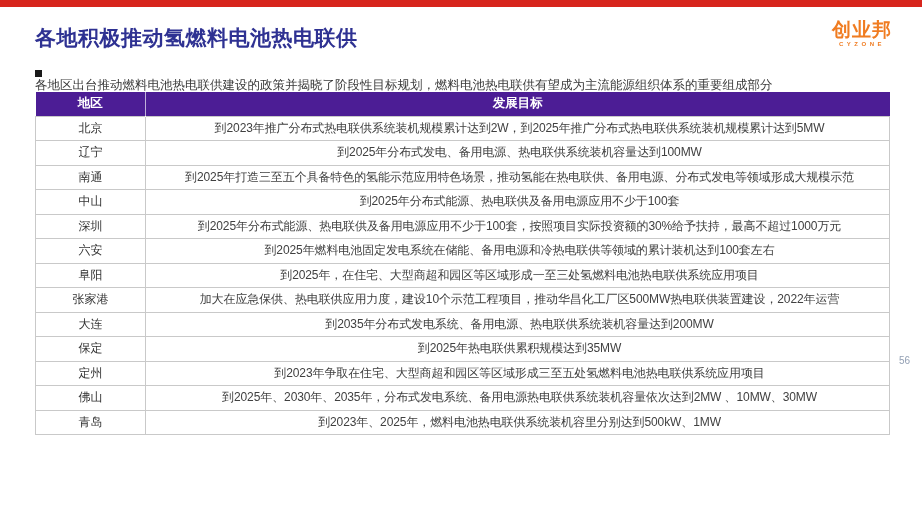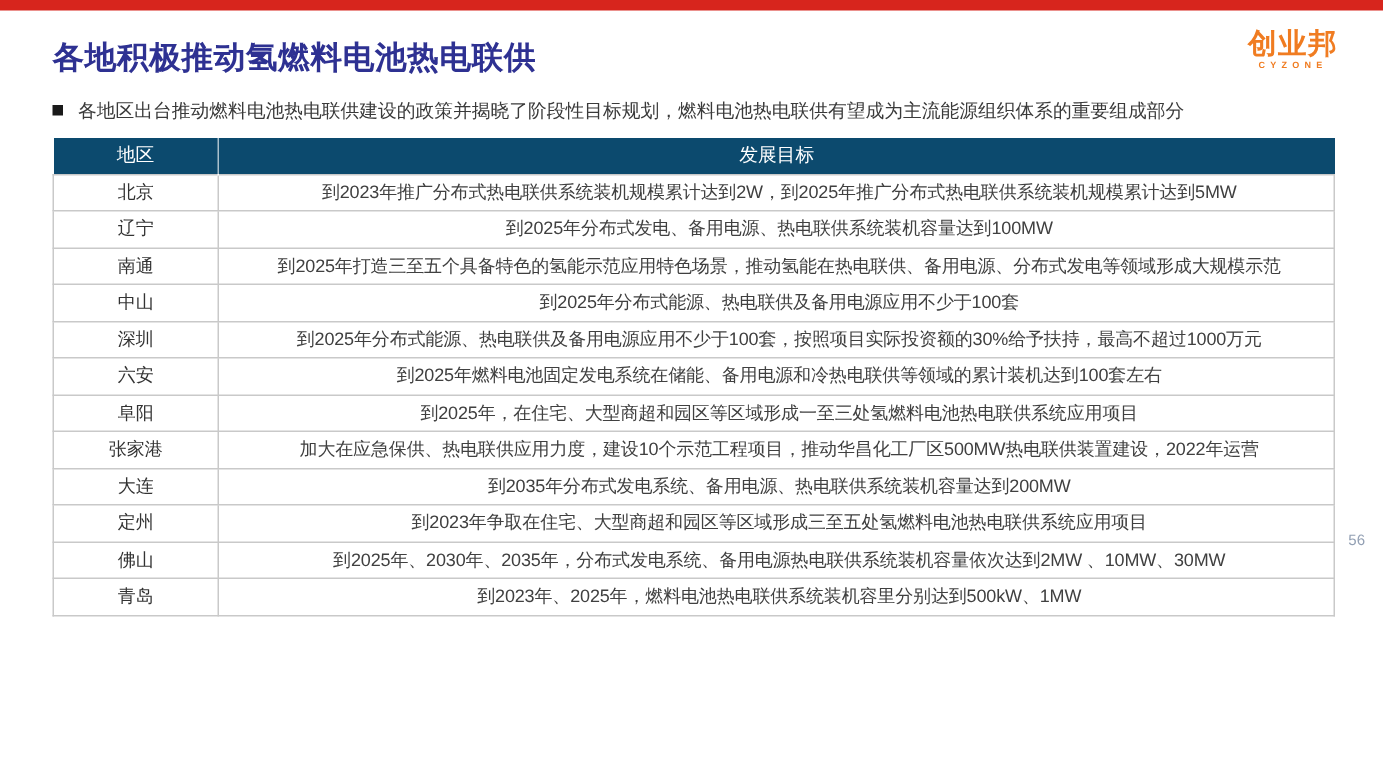--- a/index.html
+++ b/index.html
@@ -11,28 +11,28 @@
   .slide { width: 922px; height: 374px; position: relative; background: #fff; }
   .top-bar { position: absolute; top: 0; left: 0; width: 100%; height: 7px; background: #d7251d; }
 
   .header { position: absolute; top: 24px; left: 35px; right: 30px; display: flex; justify-content: space-between; align-items: flex-start; }
   .title { font-size: 21px; font-weight: bold; color: #2e3192; letter-spacing: 0.5px; }
 
   .logo { text-align: center; line-height: 1; margin-top: -4px; }
   .logo-text { font-size: 19px; font-weight: bold; color: #f07c21; letter-spacing: 1px; }
   .logo-sub { font-size: 6px; font-weight: bold; color: #f07c21; letter-spacing: 3.5px; margin-top: 2px; }
 
-  .bullet-row { position: absolute; top: 66px; left: 35px; right: 30px; display: flex; align-items: flex-start; }
+  .bullet-row { position: absolute; top: 66px; left: 35px; right: 30px; display: flex; align-items: flex-start; flex-direction: column; }
   .bullet-square { width: 7px; height: 7px; background: #1a1a1a; margin-top: 4px; margin-right: 10px; flex: none; }
   .bullet-text { font-size: 12.5px; color: #3a3a3a; }
 
   .data-table { position: absolute; top: 92px; left: 35px; width: 855px; border-collapse: collapse; table-layout: fixed; }
   .data-table col.c-region { width: 110px; }
   .data-table th {
-    background: #0c4a6e; color: #ffffff; font-size: 12.5px; font-weight: normal;
+    background: #4c1d95; color: #ffffff; font-size: 12.5px; font-weight: bold;
     height: 24px; text-align: center; border: none; padding: 0;
   }
   .data-table th.th-region { border-right: 1px solid rgba(255,255,255,0.65); }
   .data-table td {
     border: 1px solid #c9c9c9; height: 24.5px; font-size: 12px; color: #404040;
     padding: 0 4px; overflow: hidden; white-space: nowrap;
   }
   .data-table td.region { text-align: center; color: #333333; }
   .data-table td.goal { text-align: center; padding-left: 8px; letter-spacing: -0.1px; }
 
@@ -99,20 +99,24 @@
         </tr>
         <tr>
           <td class="region">张家港</td>
           <td class="goal">加大在应急保供、热电联供应用力度，建设10个示范工程项目，推动华昌化工厂区500MW热电联供装置建设，2022年运营</td>
         </tr>
         <tr>
           <td class="region">大连</td>
           <td class="goal">到2035年分布式发电系统、备用电源、热电联供系统装机容量达到200MW</td>
         </tr>
         <tr>
+          <td class="region">保定</td>
+          <td class="goal">到2025年热电联供累积规模达到35MW</td>
+        </tr>
+        <tr>
           <td class="region">定州</td>
           <td class="goal">到2023年争取在住宅、大型商超和园区等区域形成三至五处氢燃料电池热电联供系统应用项目</td>
         </tr>
         <tr>
           <td class="region">佛山</td>
           <td class="goal">到2025年、2030年、2035年，分布式发电系统、备用电源热电联供系统装机容量依次达到2MW 、10MW、30MW</td>
         </tr>
         <tr>
           <td class="region">青岛</td>
           <td class="goal">到2023年、2025年，燃料电池热电联供系统装机容里分别达到500kW、1MW</td>

